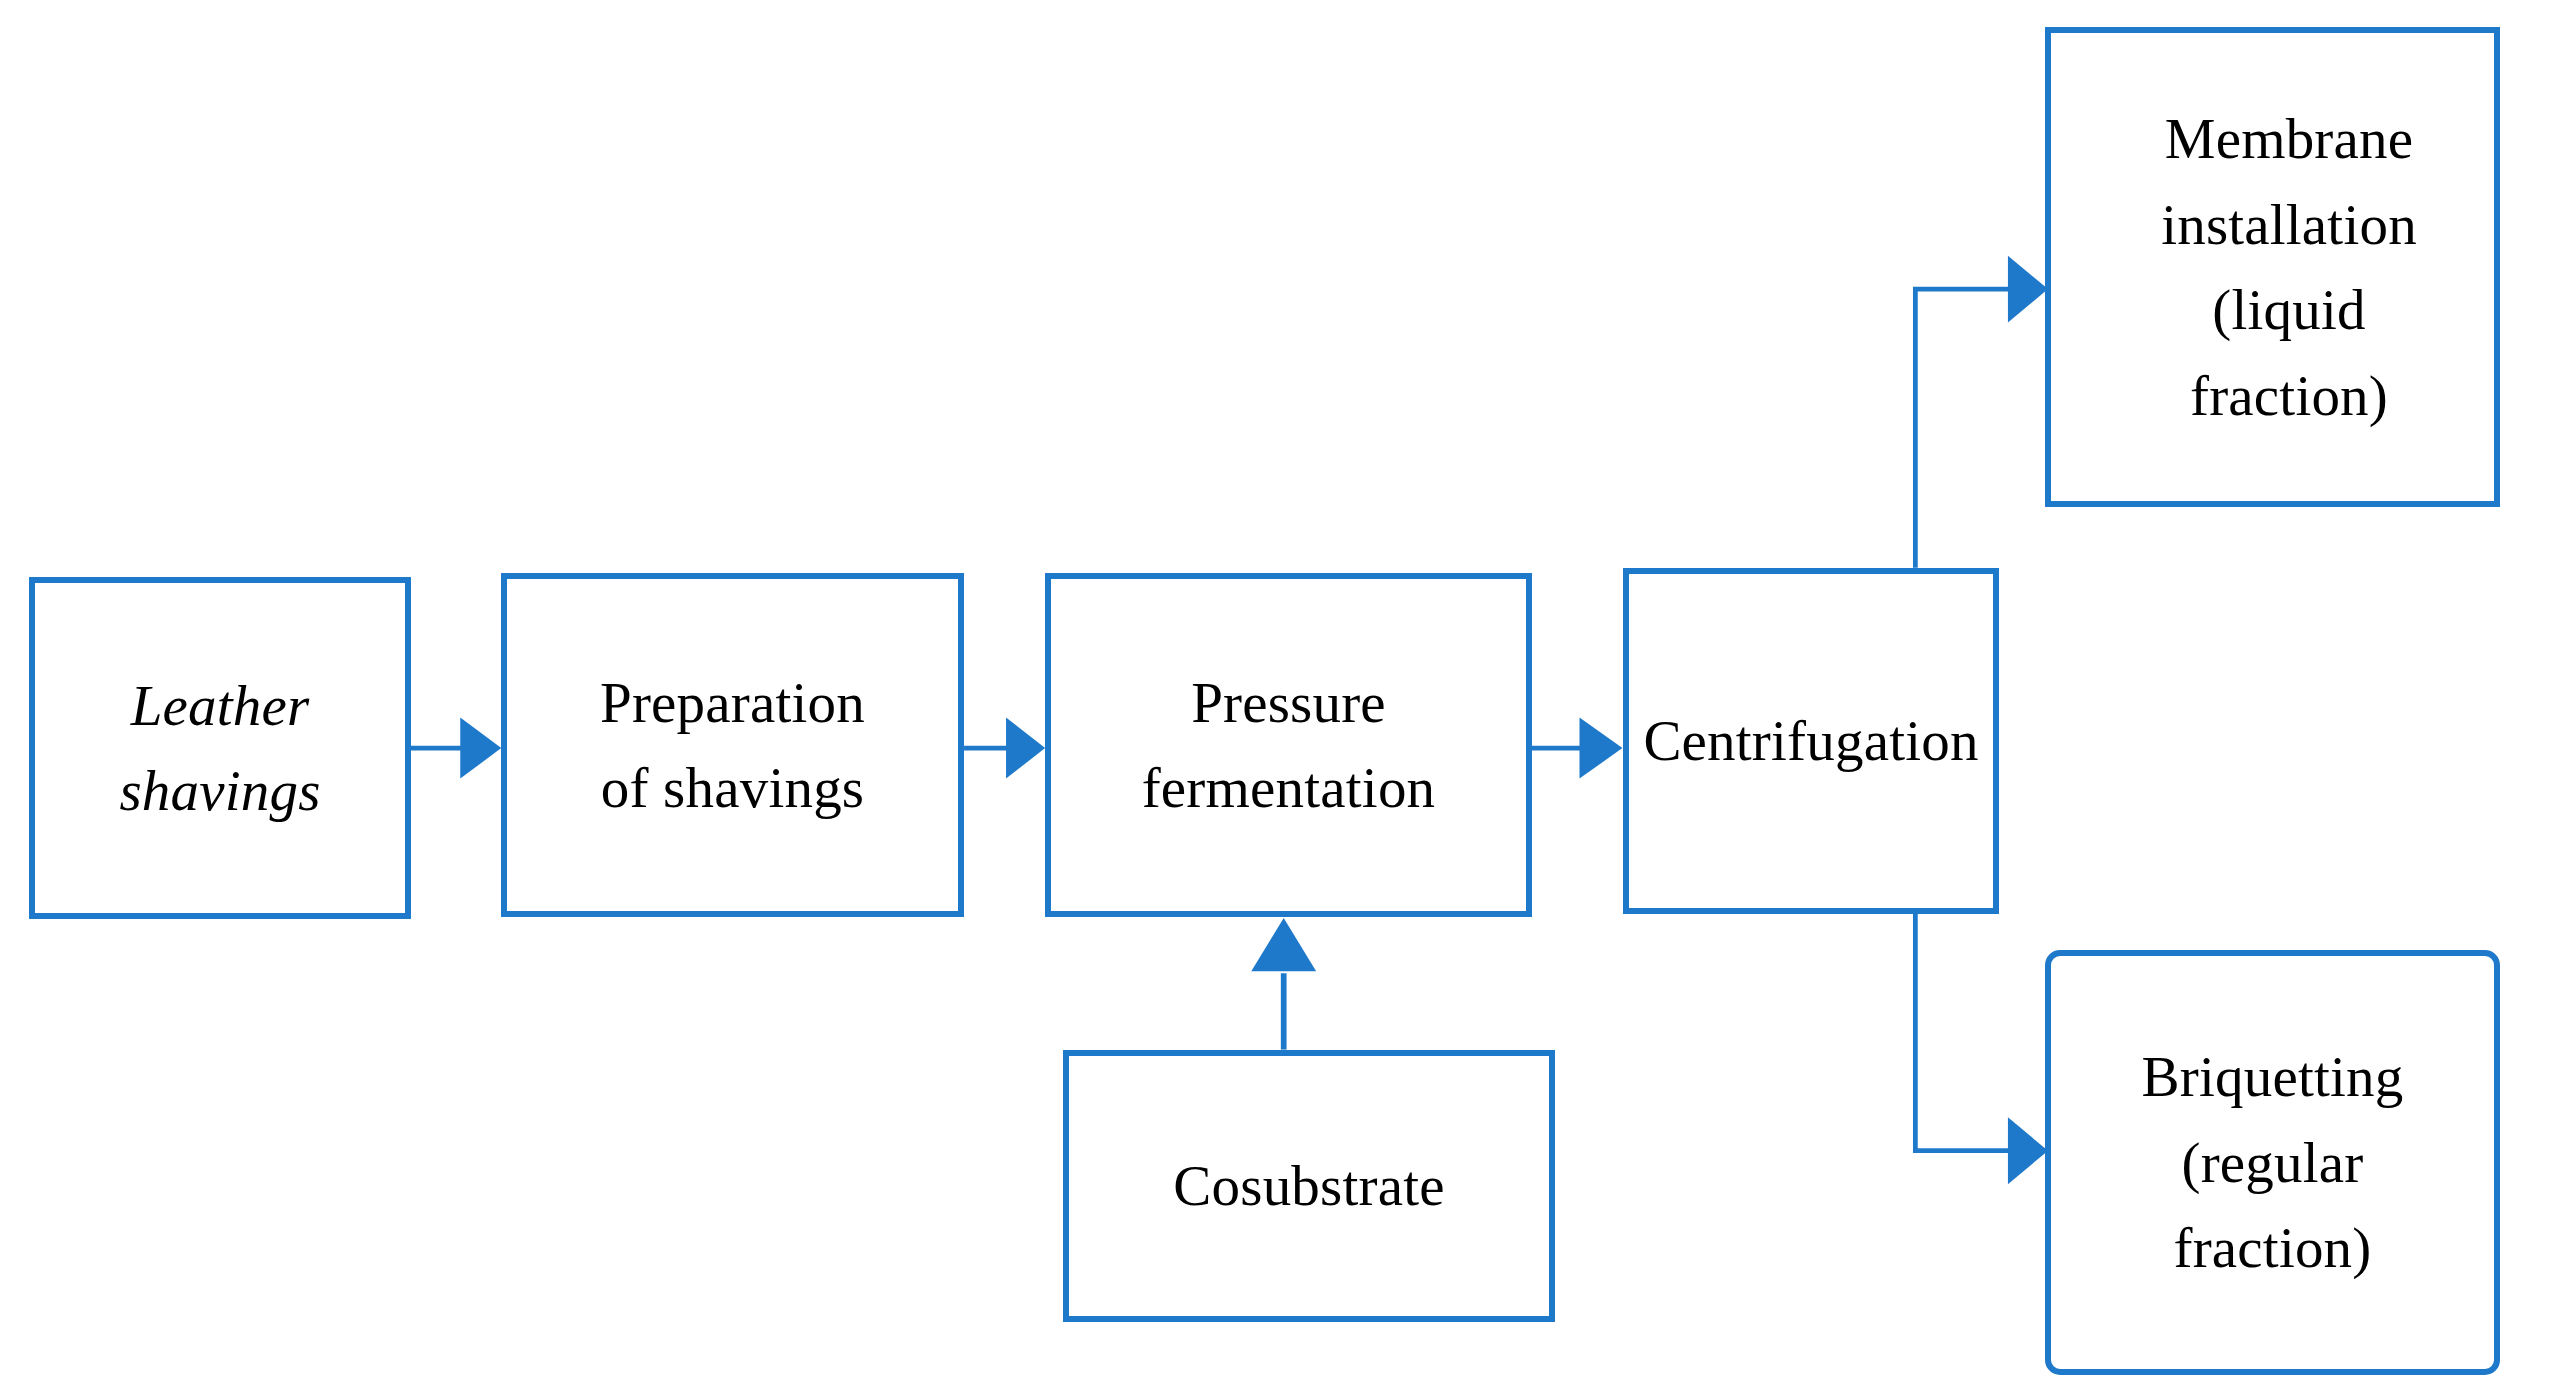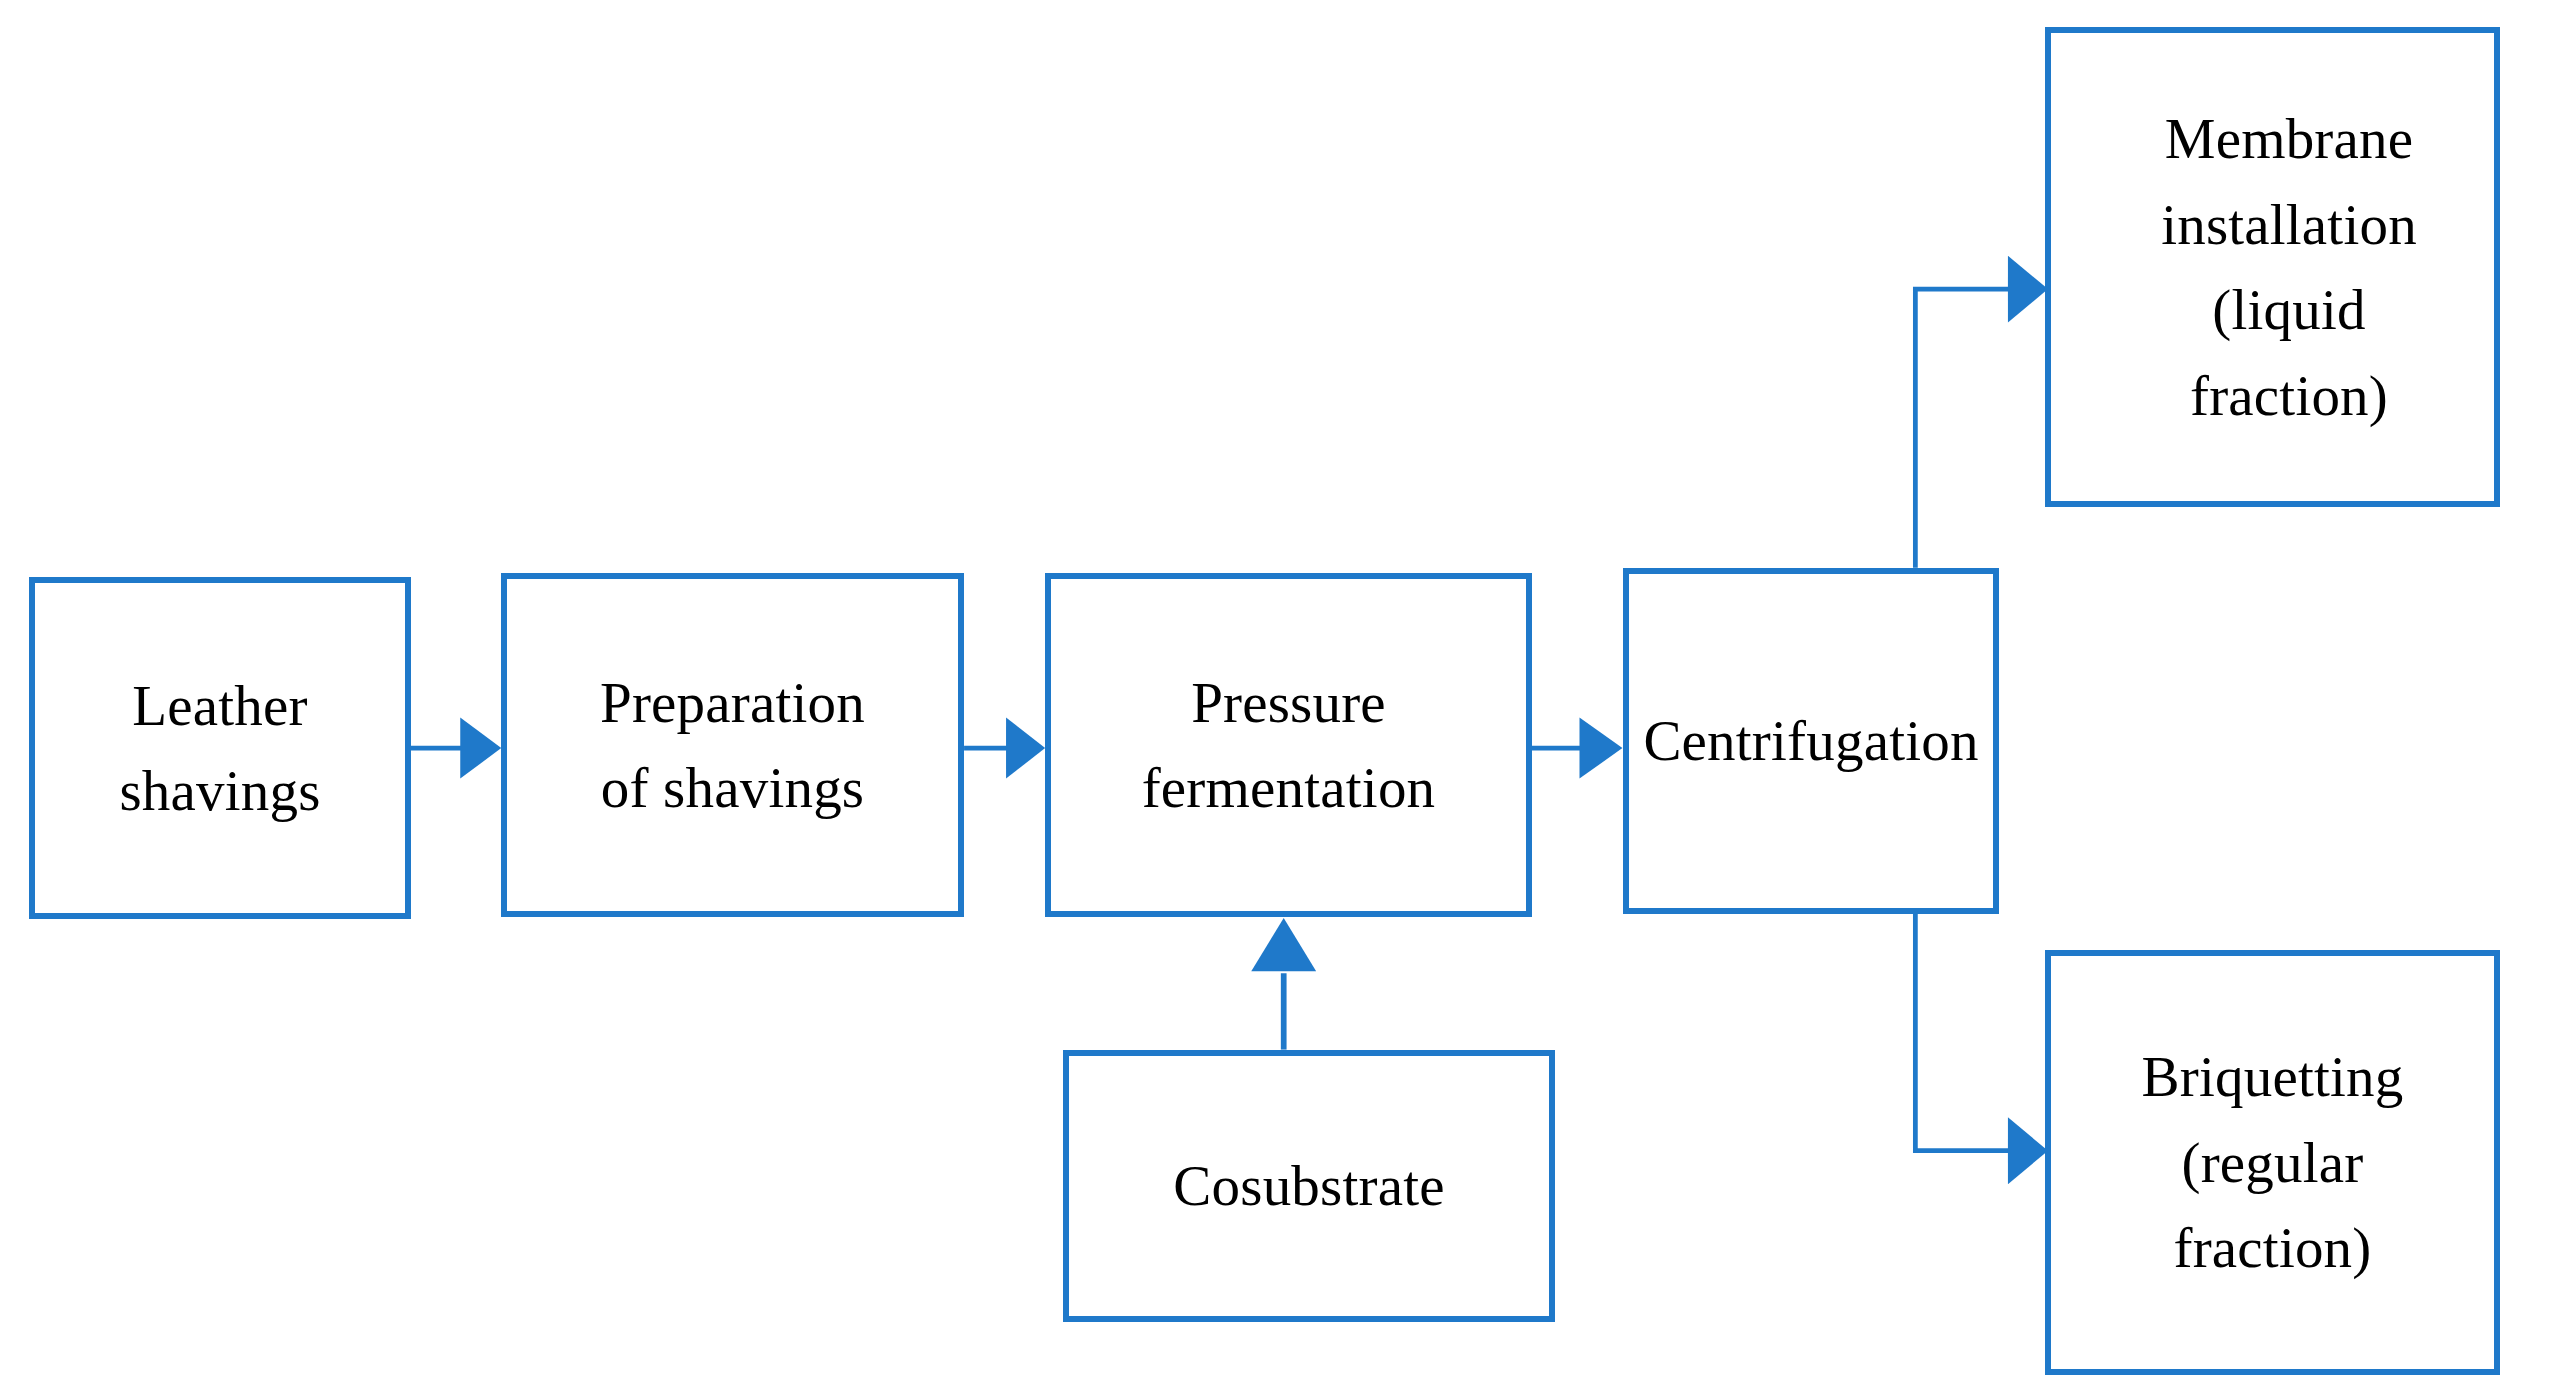--- a/index.html
+++ b/index.html
@@ -32,26 +32,26 @@
   .node-label {
     display: block;
     width: 100%;
     color: #000000;
     line-height: 1.50;
     font-weight: normal;
     white-space: pre-line;
     letter-spacing: 0.2px;
   }
   
-  #node-leather-shavings      { left: 29px;   top: 577px;  width: 382px; height: 342px; }
+  #node-leather-shavings      { left: 29px;   top: 577px;  width: 382px; height: 342px; font-style: italic; }
   #node-preparation           { left: 501px;  top: 573px;  width: 463px; height: 344px; }
   #node-pressure-fermentation { left: 1045px; top: 573px;  width: 487px; height: 344px; }
   #node-centrifugation        { left: 1623px; top: 568px;  width: 376px; height: 346px; }
   #node-membrane              { left: 2045px; top: 27px;   width: 455px; height: 480px; }
-  #node-briquetting           { left: 2045px; top: 950px;  width: 455px; height: 425px; }
+  #node-briquetting           { left: 2045px; top: 950px;  width: 455px; height: 425px; border-radius: 15px; }
   #node-cosubstrate           { left: 1040px; top: 1050px; width: 492px; height: 272px; margin-left: 23px; }
 
   #node-leather-shavings .node-label      { font-size: 57px; }
   #node-preparation .node-label           { font-size: 57px; }
   #node-pressure-fermentation .node-label { font-size: 57px; }
   #node-centrifugation .node-label        { font-size: 57px; }
   #node-membrane .node-label              { font-size: 57px; padding-left: 33px; }
   #node-briquetting .node-label           { font-size: 57px; }
   #node-cosubstrate .node-label           { font-size: 57px; }
 

